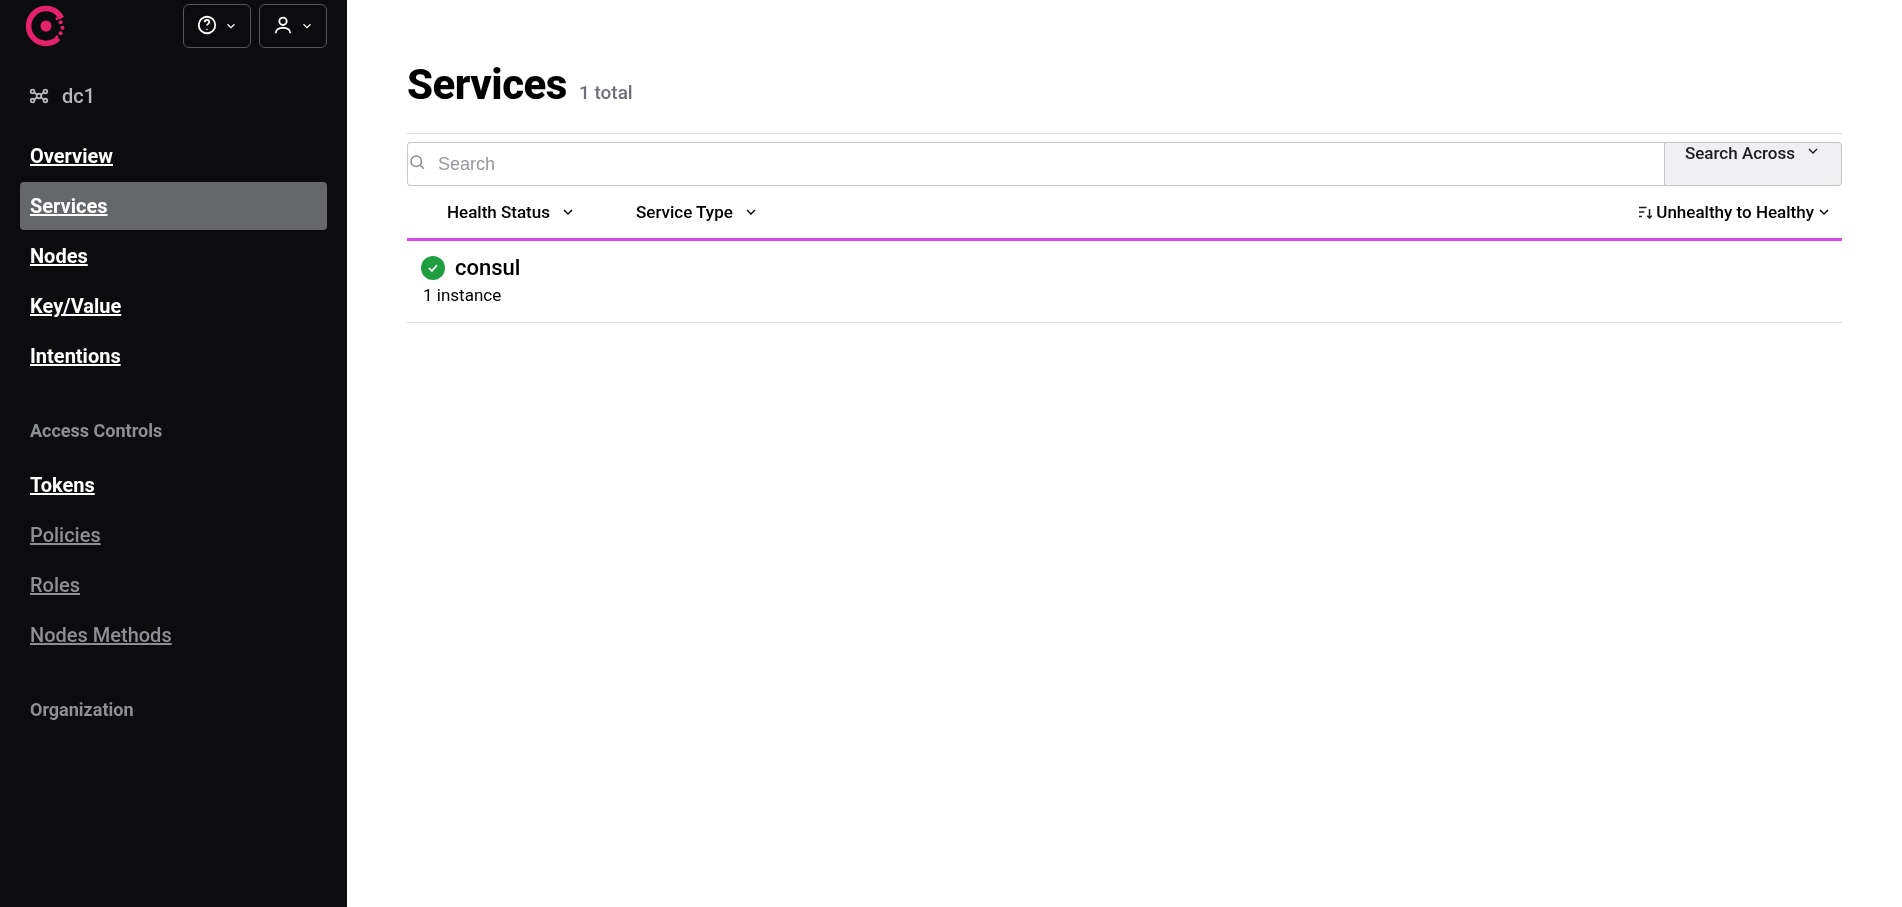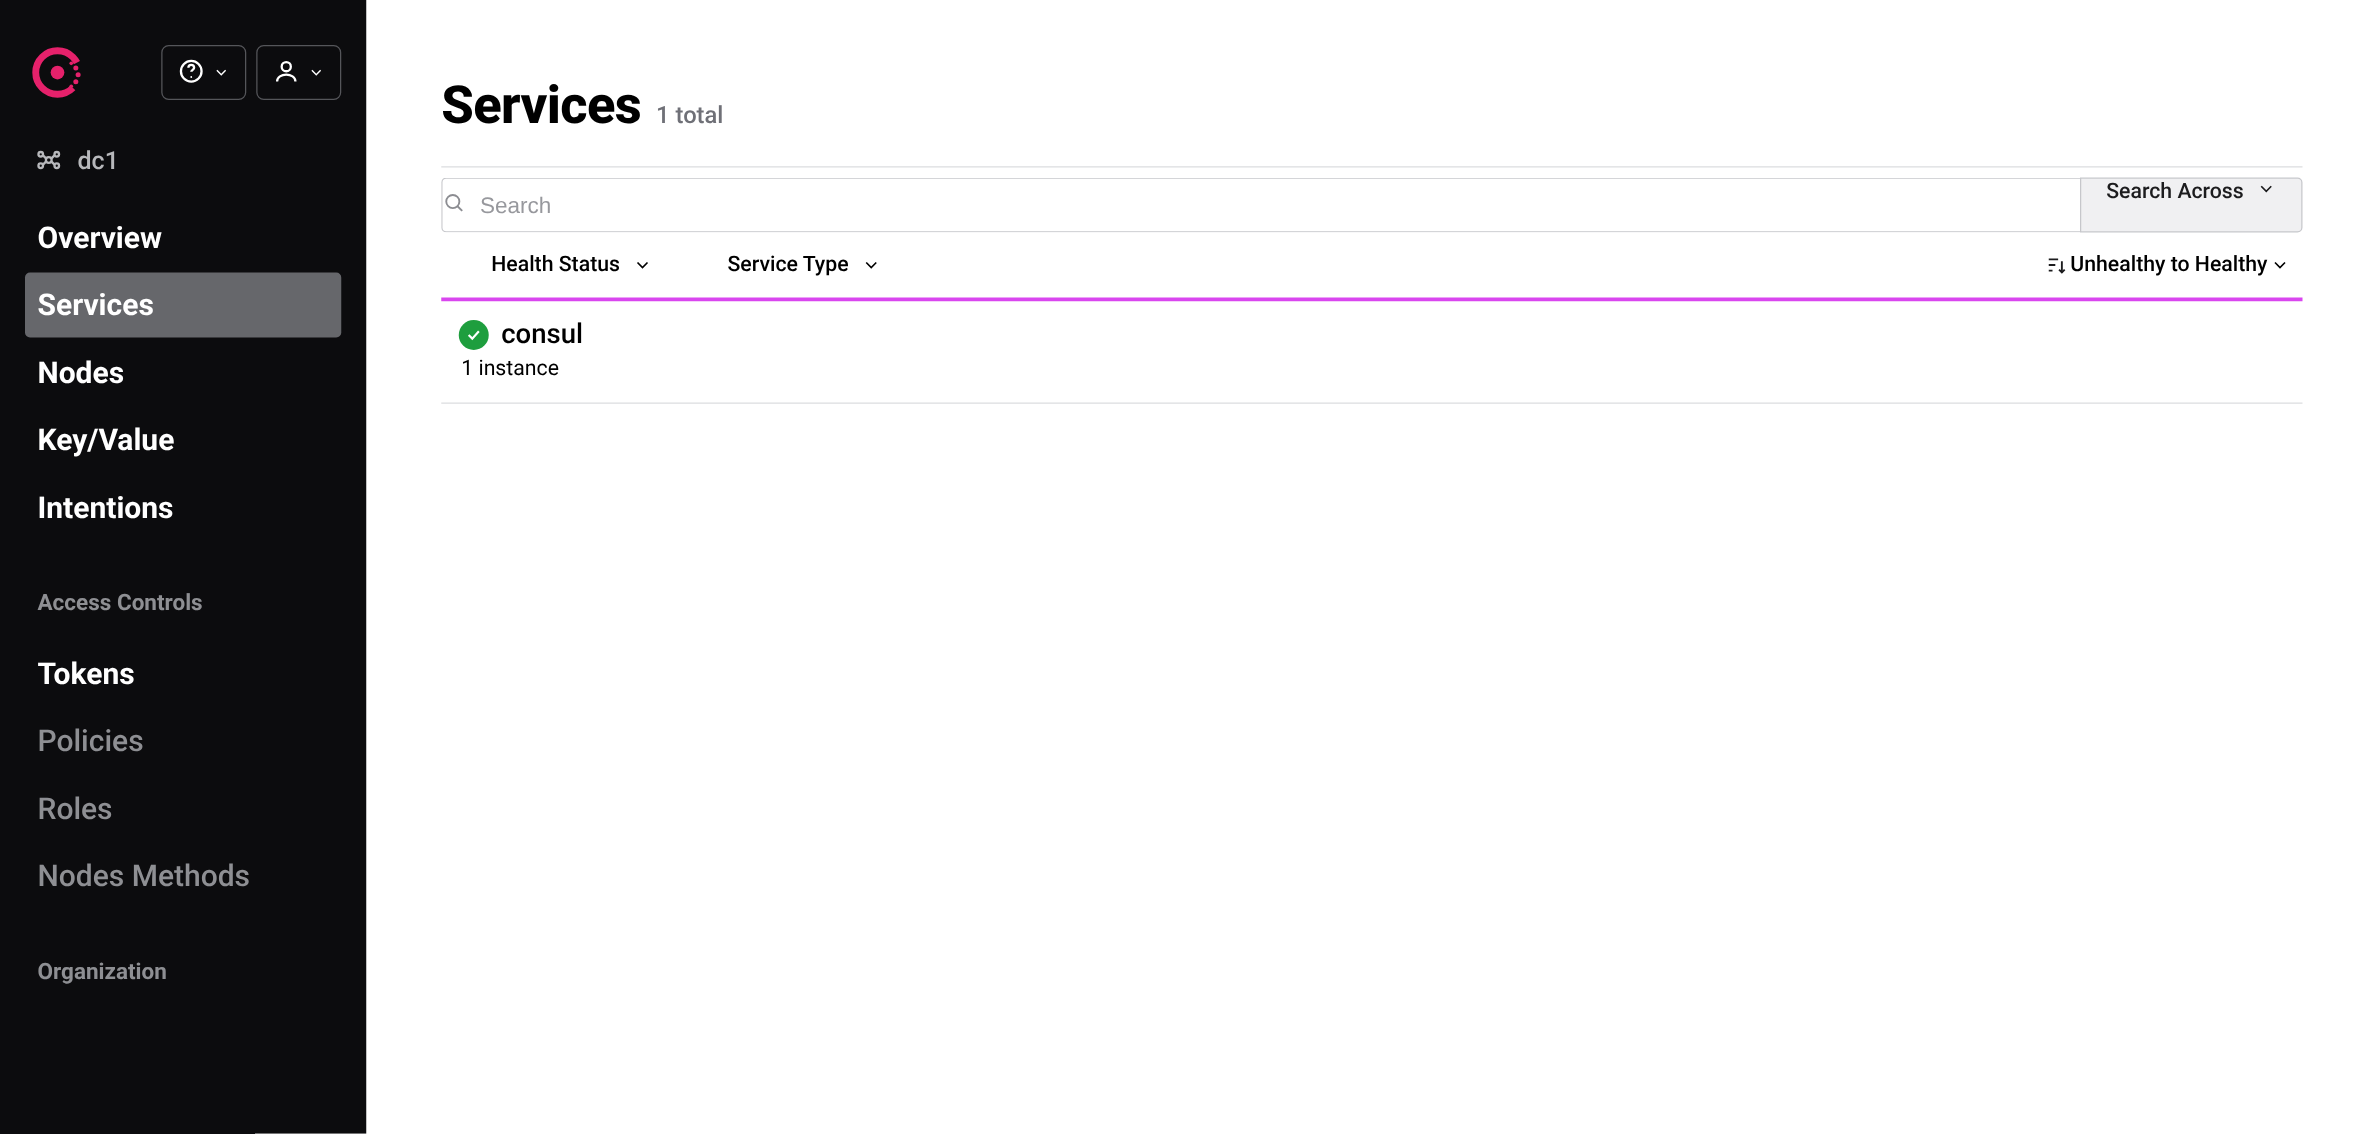--- a/index.html
+++ b/index.html
@@ -8,26 +8,26 @@
     background: #fff;
     color: #000;
     width: 1902px;
     height: 907px;
     overflow: hidden;
   }
   .app { display: flex; height: 100%; }
 
   
   .sidebar {
-    width: 293px;
+    width: 347px;
     background: #0c0c0e;
     color: #fff;
     display: flex;
     flex-direction: column;
-    padding-top: 36px;
+    padding-top: 4px;
   }
   .sidebar-top {
     display: flex;
     align-items: center;
     justify-content: space-between;
     padding: 0 20px 20px 24px;
   }
   .logo { width: 44px; height: 44px; display:flex; align-items:center; justify-content:center; }
   .top-buttons { display: flex; gap: 8px; }
   .top-btn {
@@ -48,23 +48,24 @@
     font-weight: 500;
   }
   .dc-row .dc-icon { width: 22px; height: 22px; }
   .nav { padding: 10px 20px; }
   .nav-item {
     display: block;
     padding: 12px 10px;
     margin: 2px 0;
     border-radius: 4px;
     color: #fff;
-    font-size: 24px;
+    font-size: 20px;
     font-weight: 700;
     cursor: pointer;
+    text-decoration: underline;
   }
   .nav-item.active { background: #66676b; }
   .nav-item.muted { color: #8e8f93; font-weight: 500; }
   .section-label {
     padding: 28px 30px 8px 30px;
     color: #8e8f93;
     font-size: 18px;
     font-weight: 700;
   }
 

